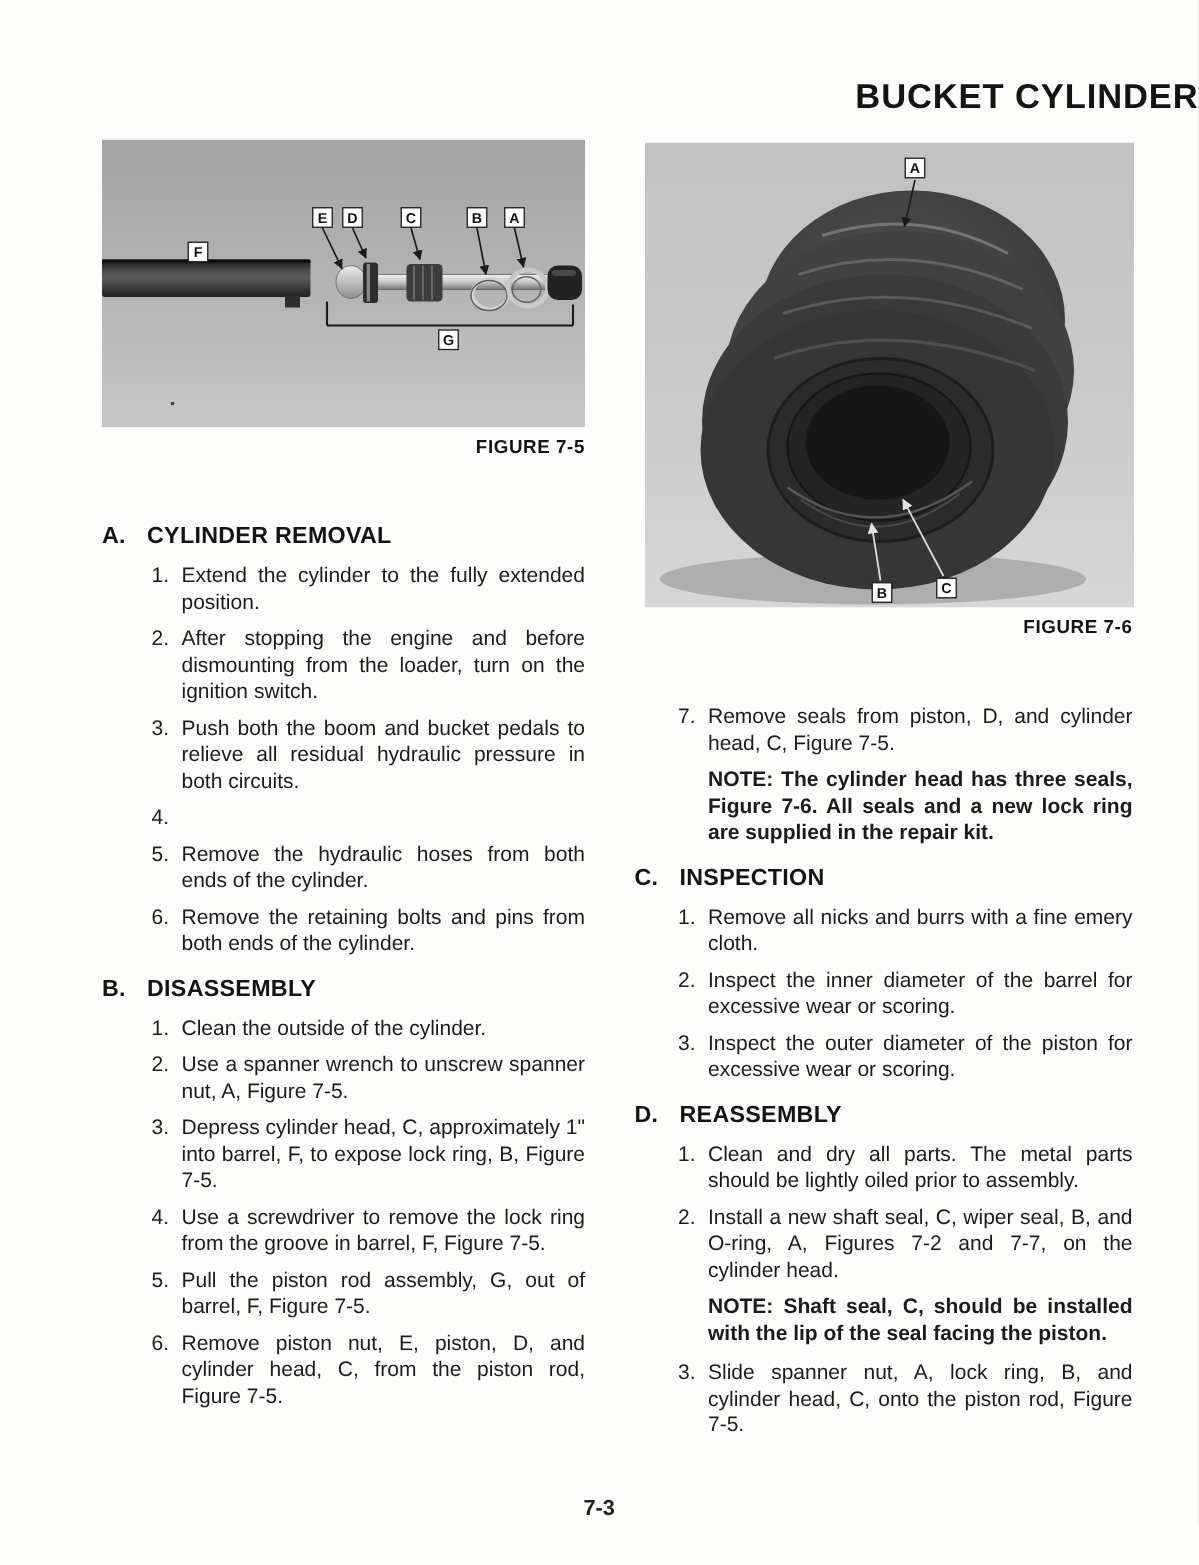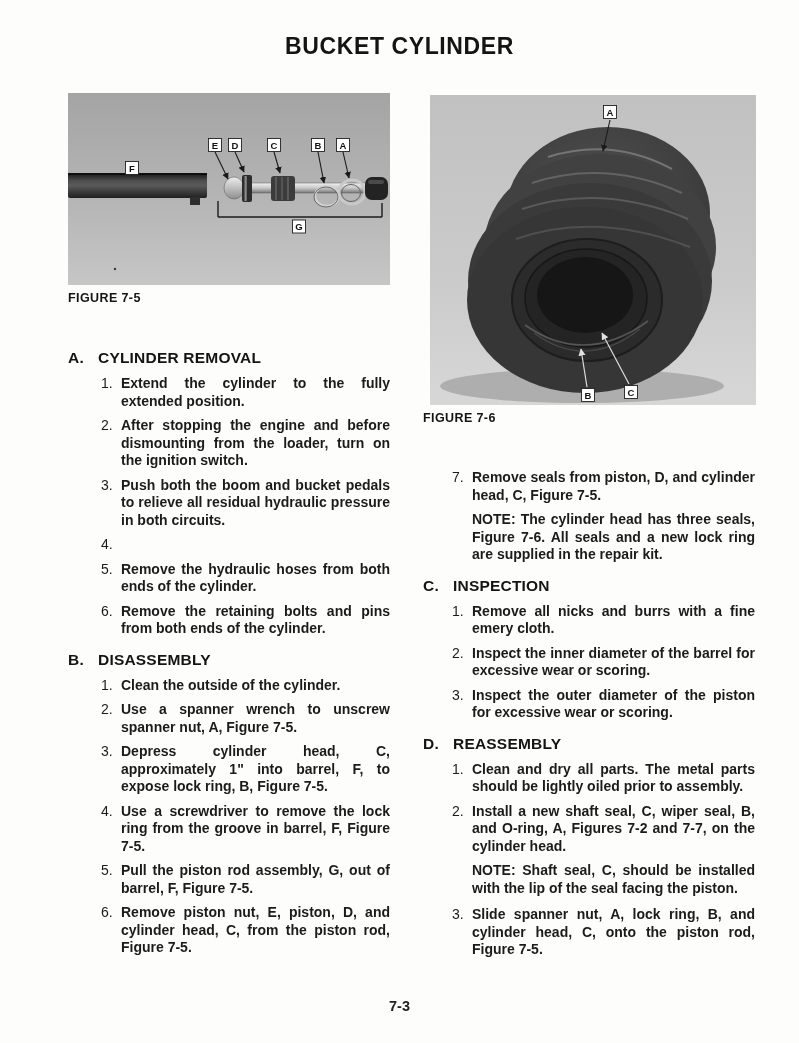--- a/index.html
+++ b/index.html
@@ -2,41 +2,41 @@
 <html><head>
 <meta charset="utf-8">
 <style>
   html,body { margin:0; padding:0; background:#d9d9d9; }
   .page {
     position:relative; width:799px; height:1043px; margin:0 auto;
     background:#fdfdfc; overflow:hidden;
     font-family:"Liberation Sans", sans-serif; color:#1b1b1b;
   }
   .title {
-    position:absolute; top:33px; left:0; width:100%;
-    text-align:center; font-size:23px; font-weight:bold; letter-spacing:0.6px;
+    position:absolute; top:51px; left:0; width:100%;
+    text-align:right; font-size:23px; font-weight:bold; letter-spacing:0.6px;
     color:#141414;
   }
   .col-left  { position:absolute; left:68px;  top:93px; width:322px; }
   .col-right { position:absolute; left:423px; top:95px; width:332px; }
   .figure svg { display:block; }
   .caption {
-    margin-top:6px; font-weight:bold;
+    margin-top:6px; text-align:right; font-weight:bold;
     font-size:12.5px; letter-spacing:0.4px; color:#141414;
   }
   .sec-header {
     display:flex; font-weight:bold; font-size:15.5px;
     margin-top:13px; margin-bottom:8px; color:#141414; letter-spacing:0.2px;
   }
   .sec-header .letter { flex:none; width:30px; }
   .sec-header.first-left  { margin-top:44px; }
   .item { display:flex; margin-bottom:7px; font-size:14px; line-height:17.5px; }
   .item .num { flex:none; width:20px; margin-left:33px; }
   .col-right .item .num { margin-left:29px; }
-  .item .txt { flex:1; text-align:justify;font-weight:bold; }
+  .item .txt { flex:1; text-align:justify; }
   .note {
     margin-left:53px; margin-bottom:9px; margin-top:3px;
     font-weight:bold; font-size:14px; line-height:17.5px; text-align:justify;
   }
   .col-right .note { margin-left:49px; }
   .mt-lg { margin-top:44px; }
   .page-number {
     position:absolute; top:998px; left:0; width:100%;
     text-align:center; font-weight:bold; font-size:14.5px; color:#222;
   }

